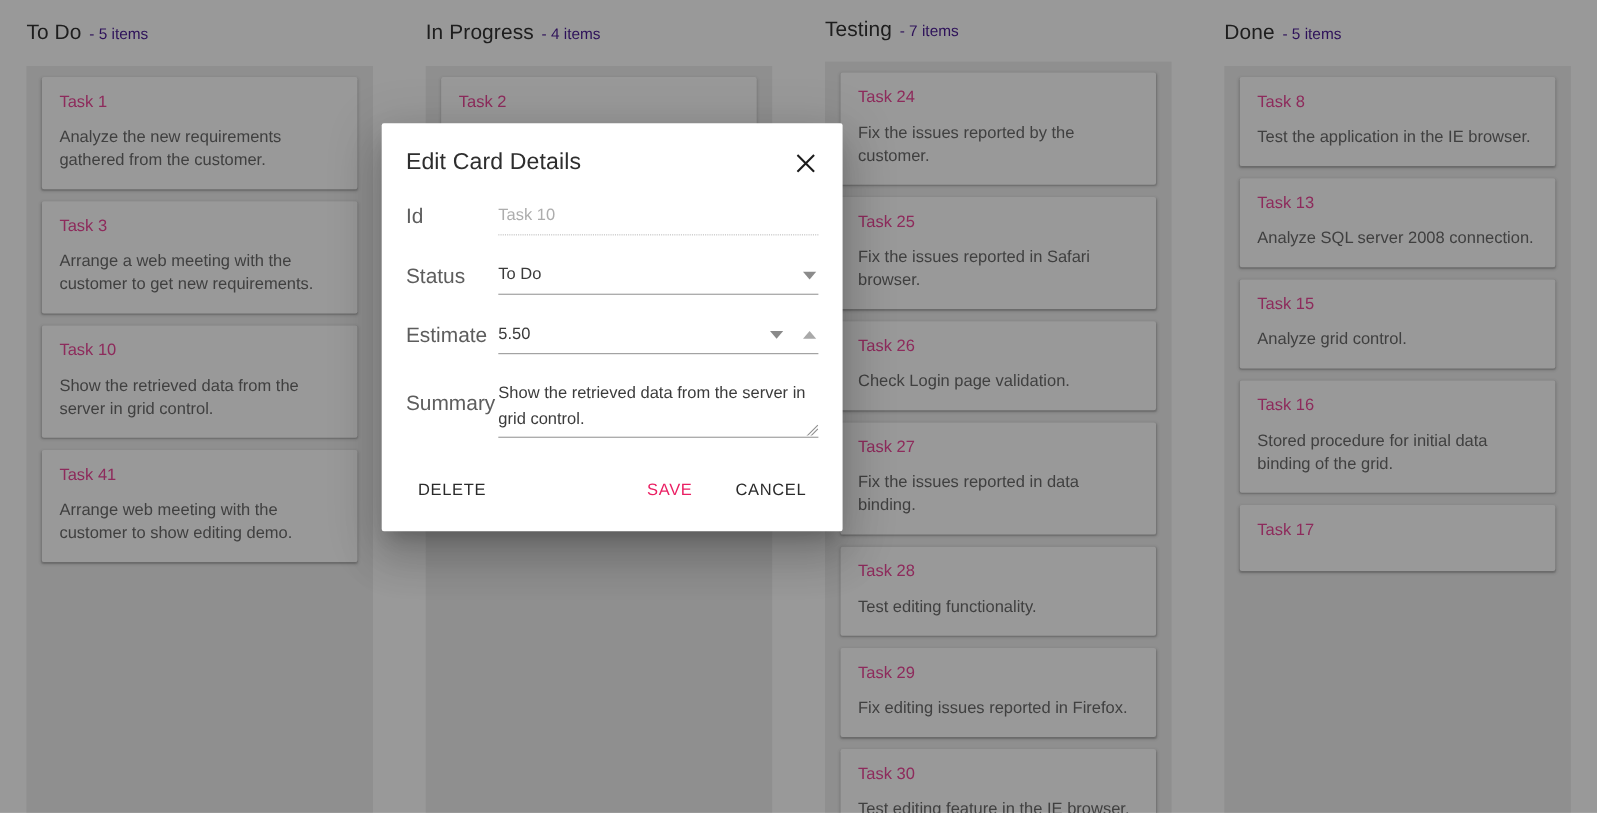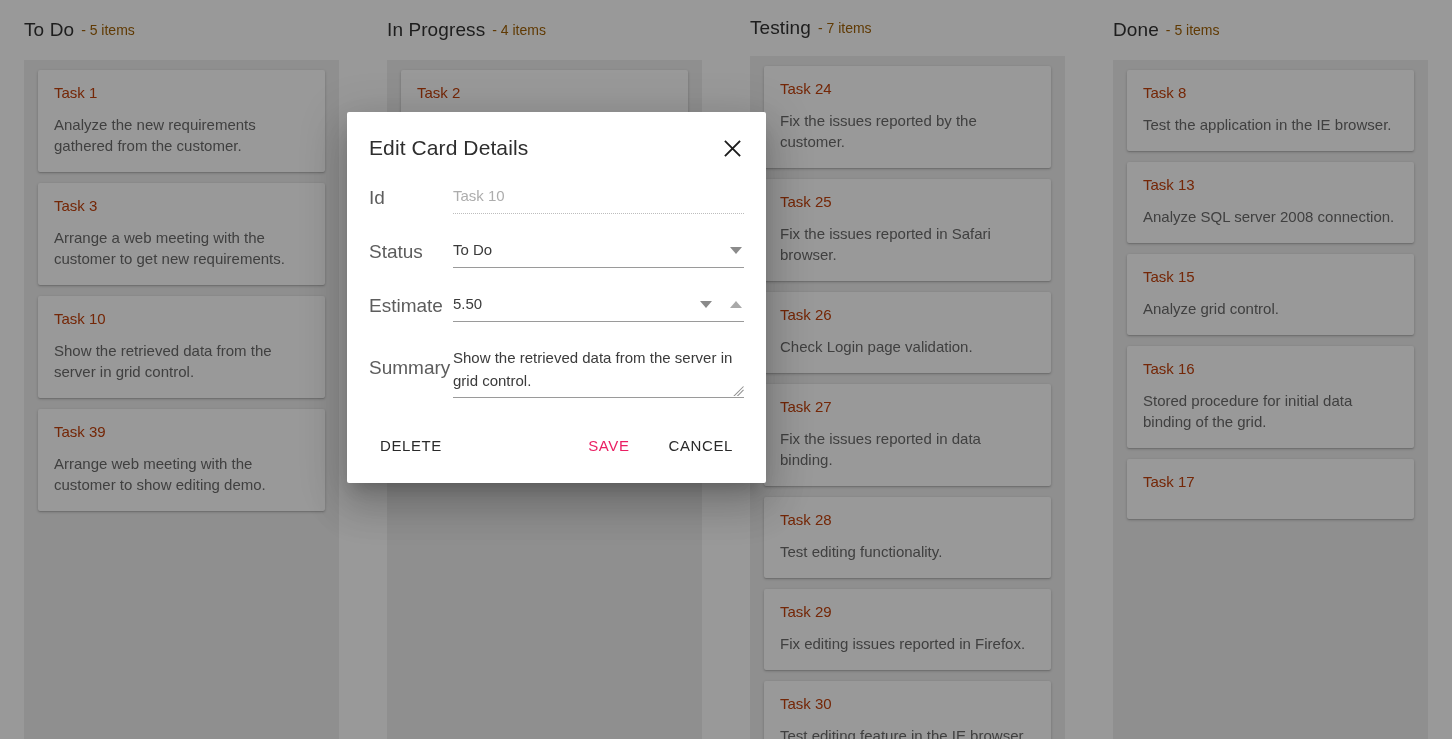--- a/index.html
+++ b/index.html
@@ -33,40 +33,40 @@
     padding: 0 24px;
     white-space: nowrap;
   }
   .col-title {
     font-size: 19px;
     color: #333333;
     letter-spacing: .1px;
   }
   .col-count {
     font-size: 14px;
-    color: #a16207;
+    color: #4c1d95;
     margin-left: 7px;
   }
   .col-body {
     flex: 1 1 auto;
     background: #eeeeee;
     margin: 0 24px 0 24px;
     padding: 10px 0 10px 0;
     min-height: 0;
   }
   .card {
     background: #ffffff;
     margin: 0 14px 11px 14px;
     padding: 14px 16px 16px 16px;
     border-radius: 2px;
     box-shadow: 0 1px 3px rgba(0,0,0,.20), 0 1px 1px rgba(0,0,0,.10);
   }
   .card-id {
     font-size: 15px;
-    color: #c2410c;
+    color: #ec4899;
     margin-bottom: 12px;
     line-height: 18px;
   }
   .card-text {
     font-size: 15px;
     color: #6b6b6b;
     line-height: 21px;
   }
 
   
@@ -227,21 +227,21 @@
       </div>
       <div class="card">
         <div class="card-id">Task 3</div>
         <div class="card-text">Arrange a web meeting with the customer to get new requirements.</div>
       </div>
       <div class="card">
         <div class="card-id">Task 10</div>
         <div class="card-text">Show the retrieved data from the server in grid control.</div>
       </div>
       <div class="card">
-        <div class="card-id">Task 39</div>
+        <div class="card-id">Task 41</div>
         <div class="card-text">Arrange web meeting with the customer to show editing demo.</div>
       </div>
     </div>
   </div>
 
   <div class="column">
     <div class="col-header">
       <span class="col-title">In Progress</span>
       <span class="col-count">- 4 items</span>
     </div>

